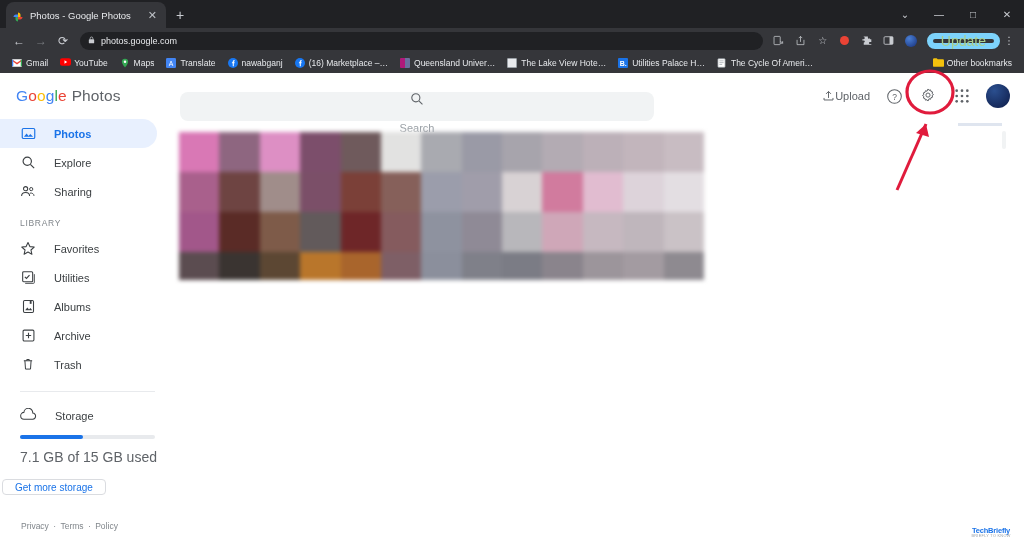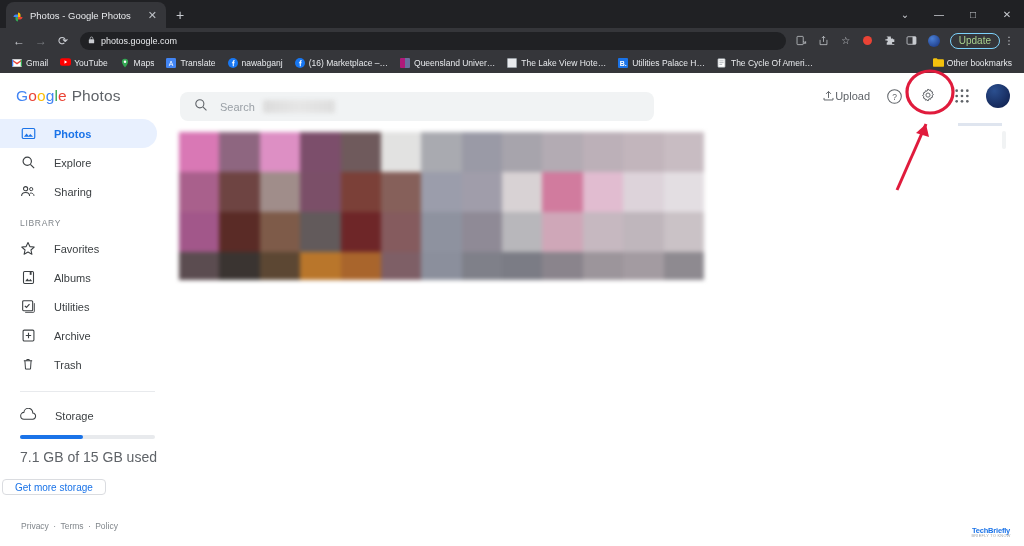--- a/index.html
+++ b/index.html
@@ -48,22 +48,22 @@
   }
   .lock { font-size:7px; color:#c9ccd1; }
   .url { color:#e8eaed; font-size:9px; white-space:nowrap; }
   .tb-icons { display:flex; align-items:center; gap:2px; }
   .tbi { width:20px; height:20px; display:flex; align-items:center; justify-content:center;
          color:#c9ccd1; font-size:10px; position:relative; }
   .dot-red { width:9px; height:9px; border-radius:50%; background:#ea4335; }
   .av-small { width:12px; height:12px; border-radius:50%;
               background: radial-gradient(circle at 35% 30%, #4a7fd4, #16307a); }
   .update-pill {
-    height:16px; border:1px solid #7dd3fc; border-radius:8px;
-    color:#a8d08d; font-size:10px; padding:0 8px; display:flex; align-items:center;
+    height:16px; border:6px solid #7dd3fc; border-radius:8px;
+    color:#a8d08d; font-size:14px; padding:0 8px; display:flex; align-items:center;
     margin-left:4px;
     text-align:center;
   }
   .kebab { color:#c9ccd1; font-size:10px; width:14px; text-align:center; }
 
   
   .bookmarks {
     position:absolute; left:0; top:53px; width:1024px; height:20px;
     background:#35363a; display:flex; align-items:center; padding:0 6px;
     font-size:8.5px; color:#e8eaed; white-space:nowrap; overflow:hidden;
@@ -81,21 +81,21 @@
     position:absolute; left:0; top:0; width:1024px; height:46px;
     display:flex; align-items:center; background:#fff;
   }
   .gp-logo { margin-left:16px; font-size:15.5px; letter-spacing:.1px; }
   .gp-logo .b { color:#4285f4; } .gp-logo .r { color:#ea4335; }
   .gp-logo .y { color:#fbbc05; } .gp-logo .g { color:#34a853; }
   .gp-logo .photos { color:#5f6368; margin-left:5px; }
   .searchbox {
     position:absolute; left:180px; top:78px; width:474px; height:29px;
     background:#f1f3f4; border-radius:8px; display:flex; align-items:center;
-    padding:0 14px; gap:12px;
+    padding:0 14px; gap:12px;flex-direction:column;
   }
   .search-ph { color:#9aa0a6; font-size:11px; }
   .blur-chip {
     width:72px; height:13px; border-radius:2px;
     background:linear-gradient(90deg,#dcdcdc,#e6e6e6,#dedede);
     filter: blur(2px); margin-left:-4px;
   }
   .hdr-right { position:absolute; right:14px; top:0; height:46px; display:flex; align-items:center; gap:14px; }
   .upload { display:flex; align-items:center; color:#5f6368; font-size:11px; }
   .hicon { width:20px; height:20px; color:#5f6368; display:flex; align-items:center; justify-content:center; }
@@ -418,37 +418,37 @@
           <svg width="16" height="16" viewBox="0 0 18 18">
               <path d="M9 1.8l2.1 4.5 4.9.5-3.7 3.3 1.1 4.8L9 12.4l-4.4 2.5 1.1-4.8L2 6.8l4.9-.5z" stroke="#3c4043" stroke-width="1.2" fill="none" stroke-linejoin="round"></path>
             </svg>
         </span>
         <span>Favorites</span>
       </div>
 
       <div class="nav-item">
         <span class="ni">
           <svg width="15" height="15" viewBox="0 0 18 18">
+              <rect x="2" y="2" width="12" height="12" rx="1.2" stroke="#3c4043" stroke-width="1.3" fill="none"></rect>
+              <path d="M4.6 8.2l2 2 3.6-4" stroke="#3c4043" stroke-width="1.4" fill="none"></path>
+              <path d="M16 5v10a1 1 0 01-1 1H5" stroke="#3c4043" stroke-width="1.1" fill="none"></path>
+            </svg>
+        </span>
+        <span>Utilities</span>
+      </div>
+
+      <div class="nav-item">
+        <span class="ni">
+          <svg width="15" height="15" viewBox="0 0 18 18">
               <rect x="3" y="1.8" width="12" height="14.4" rx="1.4" stroke="#3c4043" stroke-width="1.3" fill="none"></rect>
               <path d="M5 13.5l2.6-3.2 2 2.4 1.7-2 2.2 2.8z" fill="#3c4043"></path>
               <rect x="10.5" y="1.8" width="2.2" height="4" fill="#3c4043"></rect>
             </svg>
         </span>
         <span>Albums</span>
-      </div>
-
-      <div class="nav-item">
-        <span class="ni">
-          <svg width="15" height="15" viewBox="0 0 18 18">
-              <rect x="2" y="2" width="12" height="12" rx="1.2" stroke="#3c4043" stroke-width="1.3" fill="none"></rect>
-              <path d="M4.6 8.2l2 2 3.6-4" stroke="#3c4043" stroke-width="1.4" fill="none"></path>
-              <path d="M16 5v10a1 1 0 01-1 1H5" stroke="#3c4043" stroke-width="1.1" fill="none"></path>
-            </svg>
-        </span>
-        <span>Utilities</span>
       </div>
 
       <div class="nav-item">
         <span class="ni">
           <svg width="15" height="15" viewBox="0 0 18 18">
               <rect x="2.5" y="2.5" width="13" height="13" rx="1.4" stroke="#3c4043" stroke-width="1.3" fill="none"></rect>
               <path d="M9 5.8v6.4M5.8 9h6.4" stroke="#3c4043" stroke-width="1.3"></path>
             </svg>
         </span>
         <span>Archive</span>

